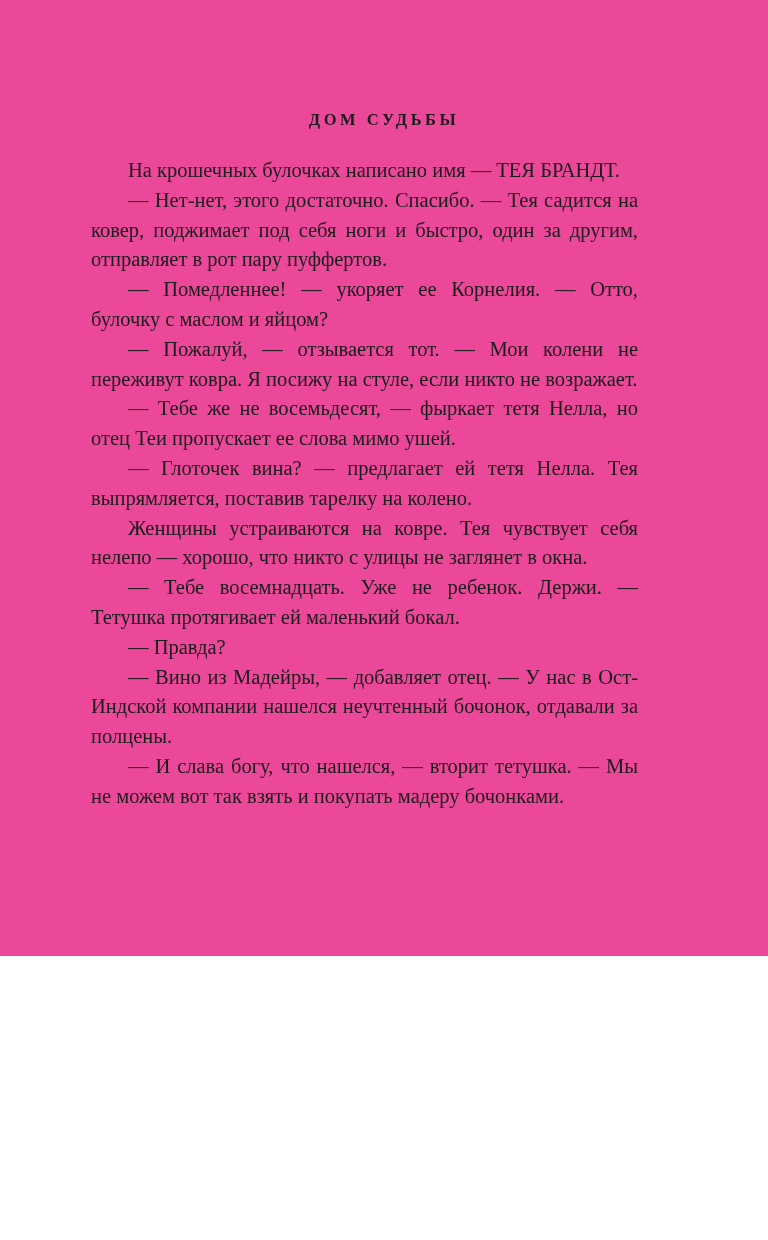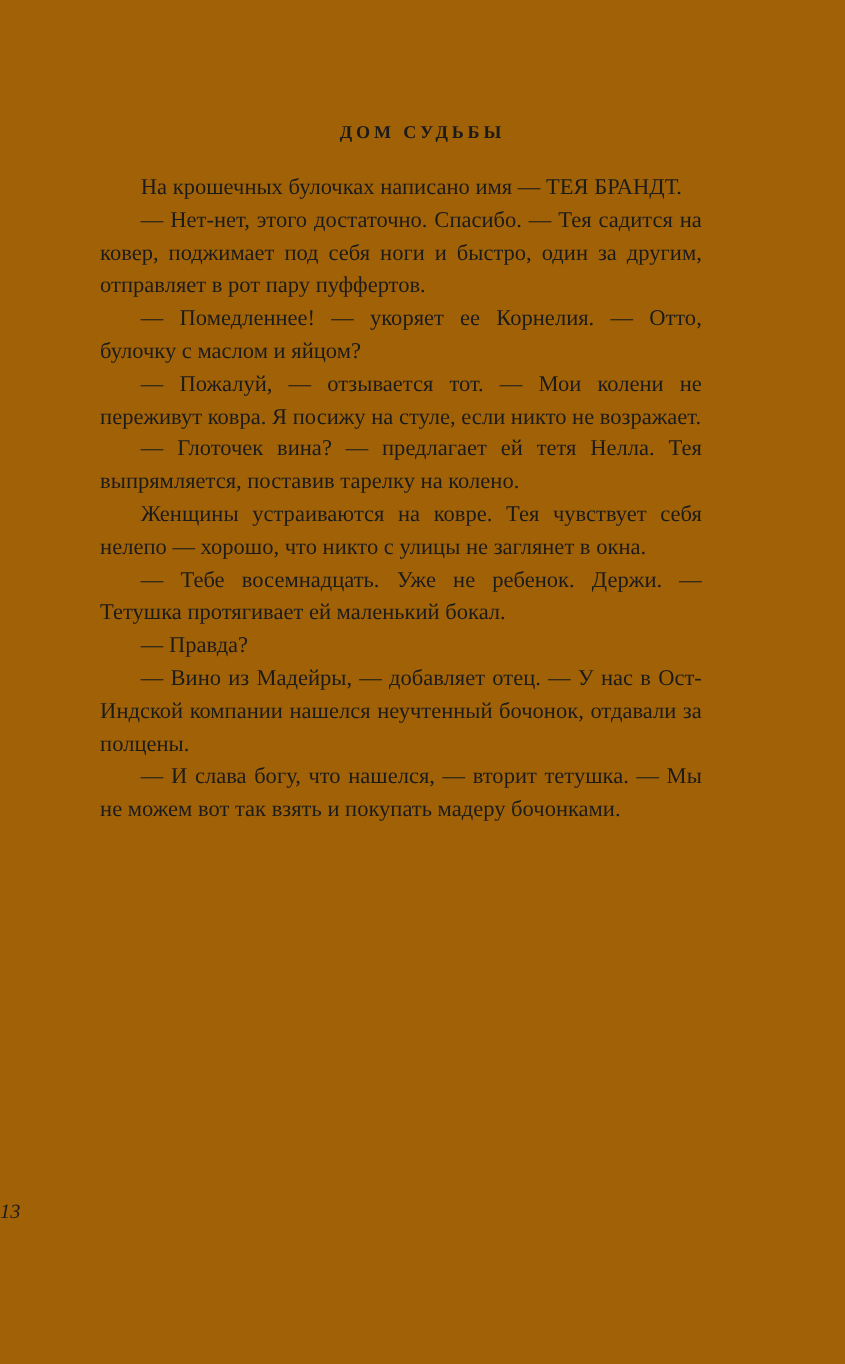--- a/index.html
+++ b/index.html
@@ -4,22 +4,22 @@
 <title>Book page</title>
 <style>
   html, body {
     margin: 0;
     padding: 0;
     background: #ffffff;
   }
   .book-page {
     position: relative;
     width: 768px;
-    height: 1240px;
-    background: #a16207;
+    height: 956px;
+    background: #ec4899;
     color: #1b1b1b;
     font-family: "Liberation Serif", "DejaVu Serif", serif;
     overflow: hidden;
   }
   .running-header {
     position: absolute;
     top: 110px;
     left: 0;
     width: 100%;
     text-align: center;
@@ -59,20 +59,21 @@
 
 <div class="book-page">
 
   <div class="running-header">ДОМ СУДЬБЫ</div>
 
   <div class="text-block">
       <p>На крошечных булочках написано имя — ТЕЯ БРАНДТ.</p>
       <p>— Нет-нет, этого достаточно. Спасибо. — Тея садится на ковер, поджимает под себя ноги и быстро, один за другим, отправляет в рот пару пуффертов.</p>
       <p>— Помедленнее! — укоряет ее Корнелия. — Отто, булочку с маслом и яйцом?</p>
       <p>— Пожалуй, — отзывается тот. — Мои колени не переживут ковра. Я посижу на стуле, если никто не возражает.</p>
+      <p>— Тебе же не восемьдесят, — фыркает тетя Нелла, но отец Теи пропускает ее слова мимо ушей.</p>
       <p>— Глоточек вина? — предлагает ей тетя Нелла. Тея выпрямляется, поставив тарелку на колено.</p>
       <p>Женщины устраиваются на ковре. Тея чувствует себя нелепо — хорошо, что никто с улицы не заглянет в окна.</p>
       <p>— Тебе восемнадцать. Уже не ребенок. Держи. — Тетушка протягивает ей маленький бокал.</p>
       <p>— Правда?</p>
       <p>— Вино из Мадейры, — добавляет отец. — У нас в Ост-Индской компании нашелся неучтенный бочонок, отдавали за полцены.</p>
       <p>— И слава богу, что нашелся, — вторит тетушка. — Мы не можем вот так взять и покупать мадеру бочонками.</p>
     </div>
 
   <div class="page-number">13</div>
 

